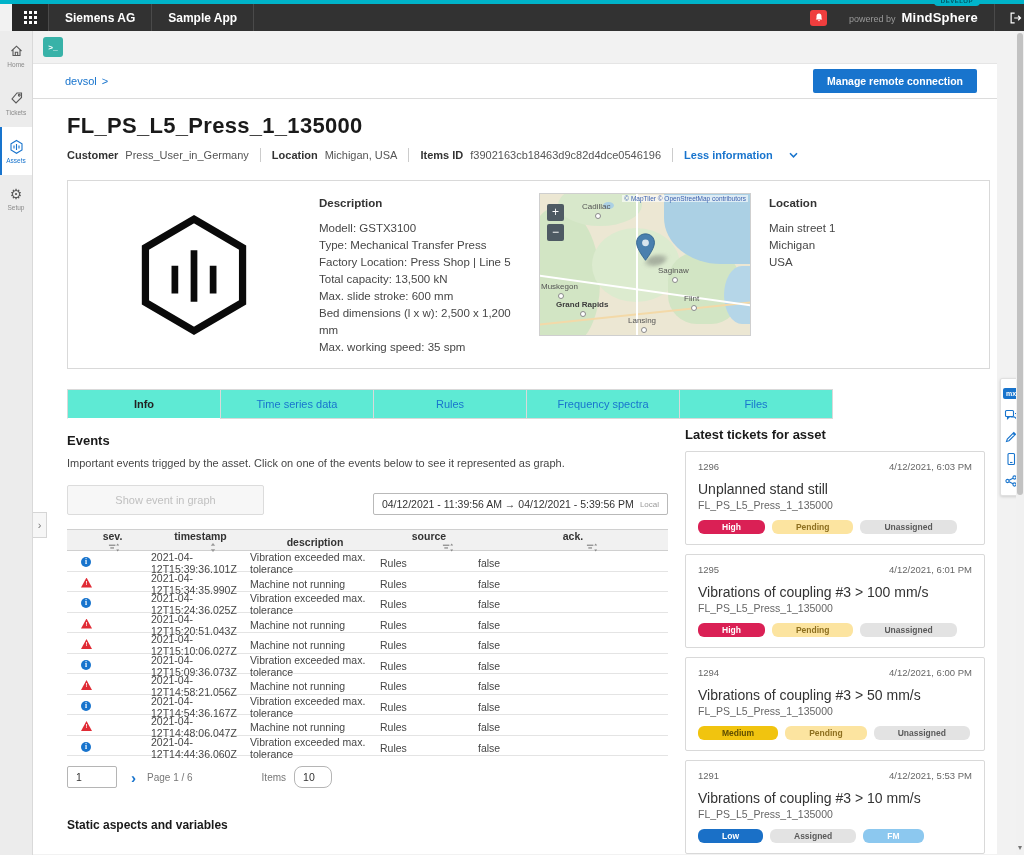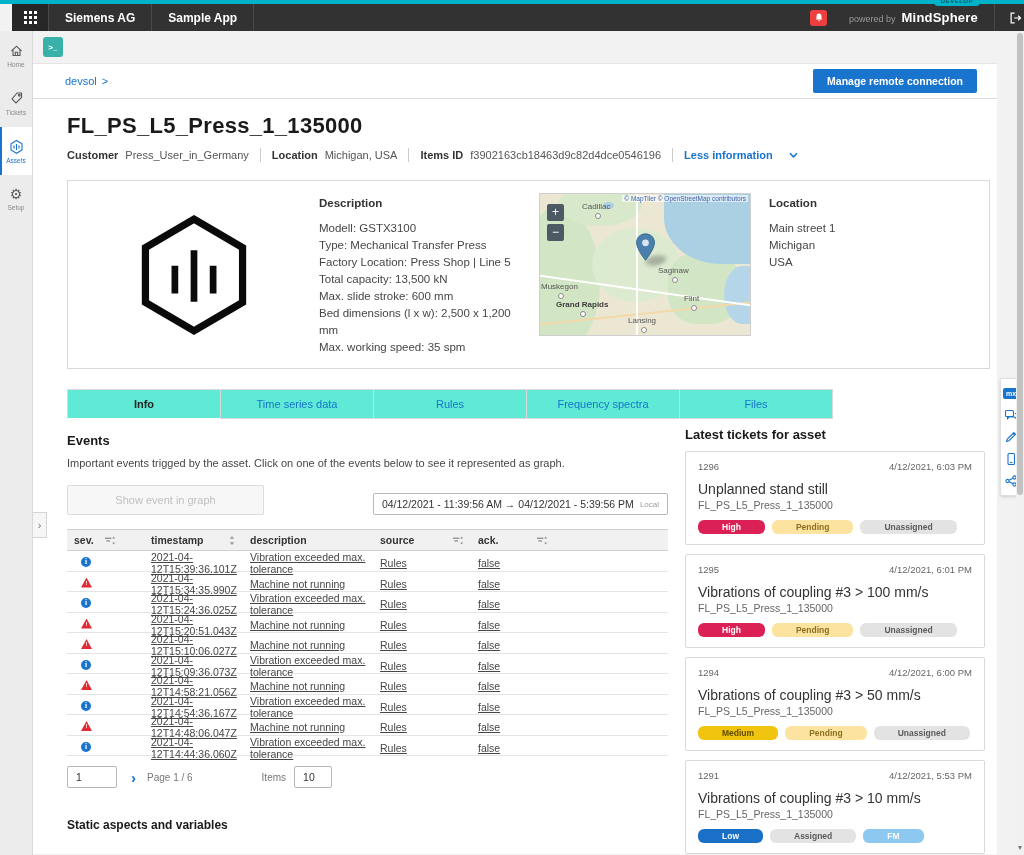--- a/index.html
+++ b/index.html
@@ -101,36 +101,36 @@
   .sec-title{font-size:13px;font-weight:bold;color:#1a1a1a;}
   .events-sub{margin-top:9px;font-size:11px;color:#464646;}
   .events-controls{margin-top:16px;display:flex;align-items:flex-end;}
   .show-btn{width:197px;height:30px;background:#f7f7f7;border:1px solid #dcdcdc;color:#c0c0c0;font-size:11px;border-radius:2px;cursor:pointer;}
   .date-box{margin-left:auto;height:22px;border:1px solid #b9b9b9;border-radius:2px;display:flex;align-items:center;padding:0 8px;font-size:10.5px;color:#333;cursor:pointer;background:#fff;}
   .date-local{font-size:8px;color:#9a9a9a;margin-left:6px;}
 
   
   .ev-table{margin-top:14px;width:601px;font-size:10.5px;color:#464646;}
   .t-head{display:grid;grid-template-columns:84px 99px 130px 98px 190px;height:22px;background:#f1f1f1;border-top:1px solid #d0d0d0;border-bottom:1px solid #d0d0d0;align-items:center;font-weight:bold;color:#333;}
-  .t-head .hc{display:flex;align-items:center;cursor:pointer;}
+  .t-head .hc{display:flex;align-items:center;cursor:pointer;flex-direction:column;}
   .hc .pad{margin-left:7px;}
   .icon-gap-s{margin-left:10px;} .icon-gap-m{margin-left:24px;} .icon-gap-l{margin-left:38px;}
-  .t-row{display:grid;grid-template-columns:84px 99px 130px 98px 190px;height:20.5px;align-items:center;border-bottom:1px solid #e4e4e4;cursor:pointer;background:#fff;text-decoration:underline;}
+  .t-row{display:grid;grid-template-columns:84px 99px 130px 98px 190px;height:20.5px;align-items:center;border-bottom:1px solid #e4e4e4;cursor:pointer;background:#fff;}
   .sev-badge{margin-left:14px;position:relative;display:inline-block;}
   .sev-badge.v-info{width:10px;height:10px;border-radius:50%;background:var(--severity-info);}
   .sev-badge.v-info::after{content:"i";position:absolute;left:0;top:0;width:10px;height:10px;color:#fff;font-size:7.5px;font-weight:bold;text-align:center;line-height:10px;font-family:"Liberation Serif",serif;}
   .sev-badge.v-warning{width:11px;height:10px;background:var(--severity-warning);clip-path:polygon(50% 0,100% 100%,0 100%);}
   .sev-badge.v-warning::after{content:"!";position:absolute;left:0;top:2px;width:11px;color:#fff;font-size:6px;font-weight:bold;text-align:center;}
 
   .pagination{margin-top:10px;display:flex;align-items:center;}
   .pg-input{width:50px;height:22px;border:1px solid #b5b5b5;border-radius:2px;font-size:10.5px;padding:0 8px;color:#333;}
   .pg-next{color:var(--accent);font-size:15px;font-weight:bold;margin-left:14px;cursor:pointer;line-height:1;}
   .pg-text{font-size:10px;color:#777;margin-left:11px;}
   .items-label{font-size:10px;color:#777;margin-left:69px;}
-  .items-input{width:38px;height:22px;border:1px solid #b5b5b5;border-radius:2px;font-size:10.5px;padding:0 8px;color:#333;margin-left:8px;}
+  .items-input{width:38px;height:22px;border:1px solid #b5b5b5;border-radius:8px;font-size:10.5px;padding:0 8px;color:#333;margin-left:8px;}
 
   .static-title{margin-top:30px;font-size:12px;font-weight:bold;color:#1a1a1a;}
 
   
   .ticket-card{border:1px solid #d9d9d9;border-radius:2px;background:#fff;padding:9px 12px 10px;margin-top:9px;cursor:pointer;}
   .ticket-card:first-of-type{margin-top:14px;}
   .tk-head{display:flex;justify-content:space-between;font-size:9.5px;color:#666;}
   .tk-title{margin-top:9px;font-size:14px;color:#333;}
   .tk-asset{margin-top:2px;font-size:10.5px;color:#666;}
   .tk-badges{margin-top:9px;display:flex;gap:7px;}

